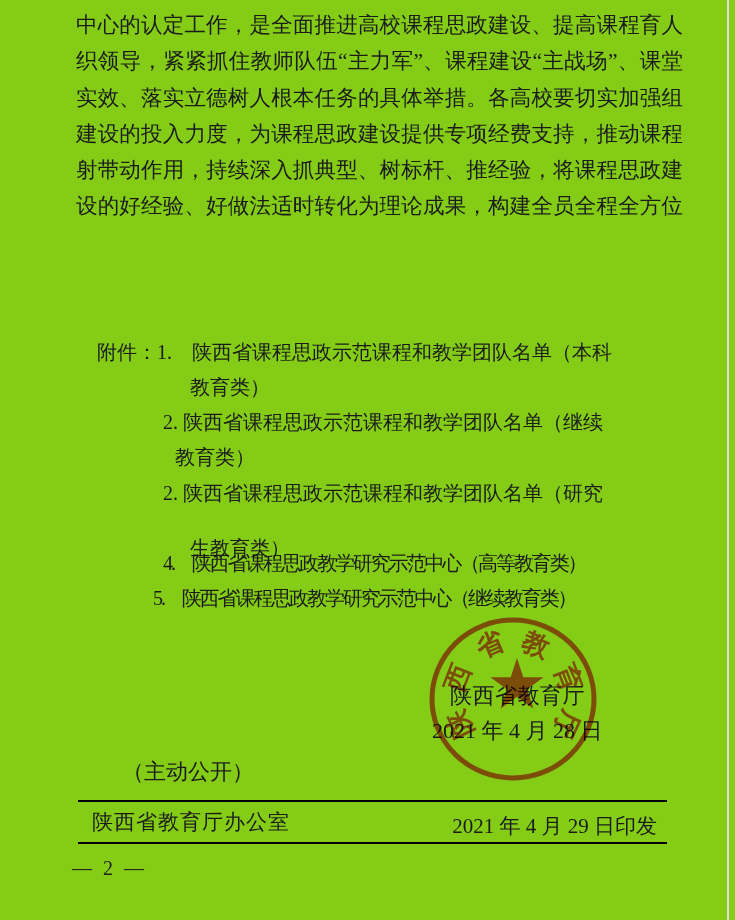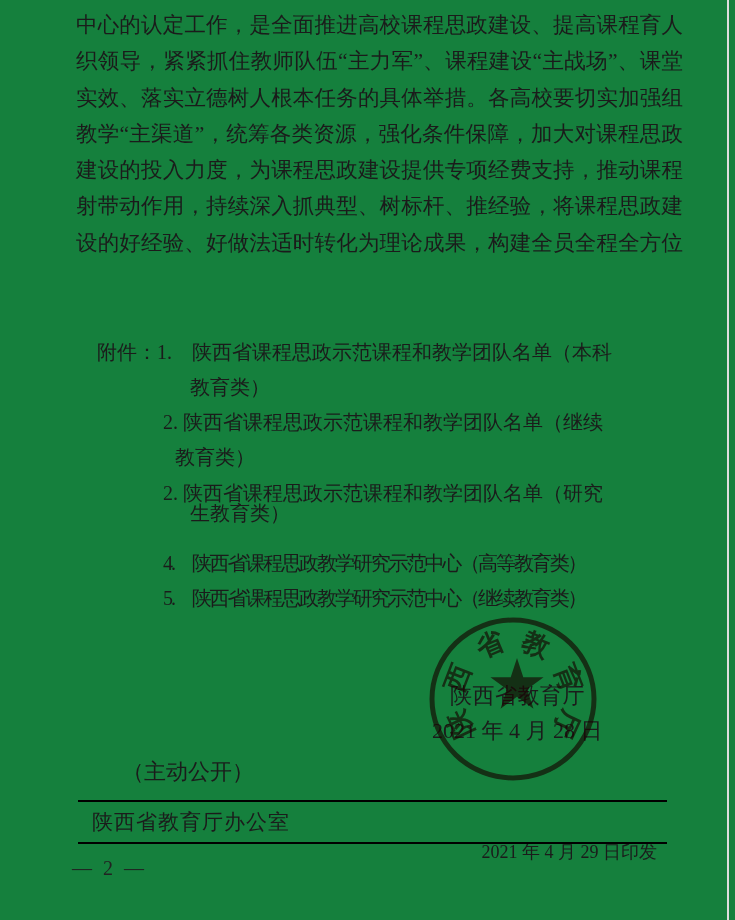--- a/index.html
+++ b/index.html
@@ -1,69 +1,68 @@
 <!DOCTYPE html>
 <html style="--seal-color: #ee5248;"><head>
 <meta charset="utf-8">
 <style>
   :root { --seal-color:#ee5248; --ink:#1b1b1b; }
   html,body { margin:0; padding:0; background:#ffffff; }
   .page {
-    position:relative; width:735px; height:920px; background:#15803d;
+    position:relative; width:735px; height:920px; background:#84cc16;
     font-family:"Liberation Serif","DejaVu Serif",serif; color:var(--ink);
     overflow:hidden;
   }
   .scan-edge { position:absolute; top:0; left:727px; width:2px; height:920px; background:#dedede; }
 
   
   .body-text { position:absolute; left:76px; top:7px; width:607px; font-size:21.5px; }
   .body-text .bline { height:36.3px; line-height:36.3px; white-space:nowrap; }
   .body-text .jline { white-space:normal; text-align:justify; text-align-last:justify; }
 
   
   .aline { position:absolute; font-size:20px; line-height:26px; white-space:nowrap; }
   .a1 { left:97px;  top:339px; }
   .a2 { left:190px; top:374px; }
   .a3 { left:163px; top:409px; }
   .a4 { left:175px; top:444px; }
   .a5 { left:163px; top:480px; }
-  .a6 { left:190px; top:502px;font-family:Liberation Mono, monospace; }
+  .a6 { left:190px; top:535px; }
   .a7 { left:163px; top:550px; letter-spacing:-2.1px; }
-  .a8 { left:163px; top:585px; letter-spacing:-2.1px;text-align:right; }
+  .a8 { left:153px; top:585px; letter-spacing:-2.1px;text-align:right; }
 
   
   .sig-org  { position:absolute; left:450px; top:681px; font-size:22px; letter-spacing:0.5px; }
   .sig-date { position:absolute; left:432px; top:716px; font-size:22px; }
 
   
   .seal { position:absolute; left:418px; top:604px; mix-blend-mode:multiply; opacity:0.92; }
   .seal ellipse { fill:none; stroke:var(--seal-color); stroke-width:5; }
   .seal polygon { fill:var(--seal-color); }
   .seal text { font-size:27px; fill:var(--seal-color); font-weight:700;
                font-family:"Liberation Serif","DejaVu Serif",serif; }
 
   
   .disclosure { position:absolute; left:122px; top:757px; font-size:22px; }
   .rule { position:absolute; left:78px; width:589px; height:2px; background:#000; }
   .rule-top { top:800px; }
   .rule-bottom { top:842px; }
   .footer-office { position:absolute; left:92px; top:808px; font-size:21px; letter-spacing:1px; }
-  .footer-date { position:absolute; left:78px; top:840px; width:579px; text-align:right; font-size:18px; }
+  .footer-date { position:absolute; left:78px; top:812px; width:579px; text-align:right; font-size:21px; }
   .page-number { position:absolute; left:72px; top:857px; font-size:20px; letter-spacing:3px; color:#222; }
 </style>
 </head>
 <body>
 
 <div class="page">
 
   <div class="body-text">
     <div class="bline jline">中心的认定工作，是全面推进高校课程思政建设、提高课程育人</div>
     <div class="bline jline">织领导，紧紧抓住教师队伍“主力军”、课程建设“主战场”、课堂</div>
     <div class="bline jline">实效、落实立德树人根本任务的具体举措。各高校要切实加强组</div>
-    <div class="bline jline">教学“主渠道”，统筹各类资源，强化条件保障，加大对课程思政</div>
     <div class="bline jline">建设的投入力度，为课程思政建设提供专项经费支持，推动课程</div>
     <div class="bline jline">射带动作用，持续深入抓典型、树标杆、推经验，将课程思政建</div>
     <div class="bline jline">设的好经验、好做法适时转化为理论成果，构建全员全程全方位</div>
   </div>
 
   <div>
     <div class="aline a1">附件：1.　陕西省课程思政示范课程和教学团队名单（本科</div>
     <div class="aline a2">教育类）</div>
     <div class="aline a3">2. 陕西省课程思政示范课程和教学团队名单（继续</div>
     <div class="aline a4">教育类）</div>

